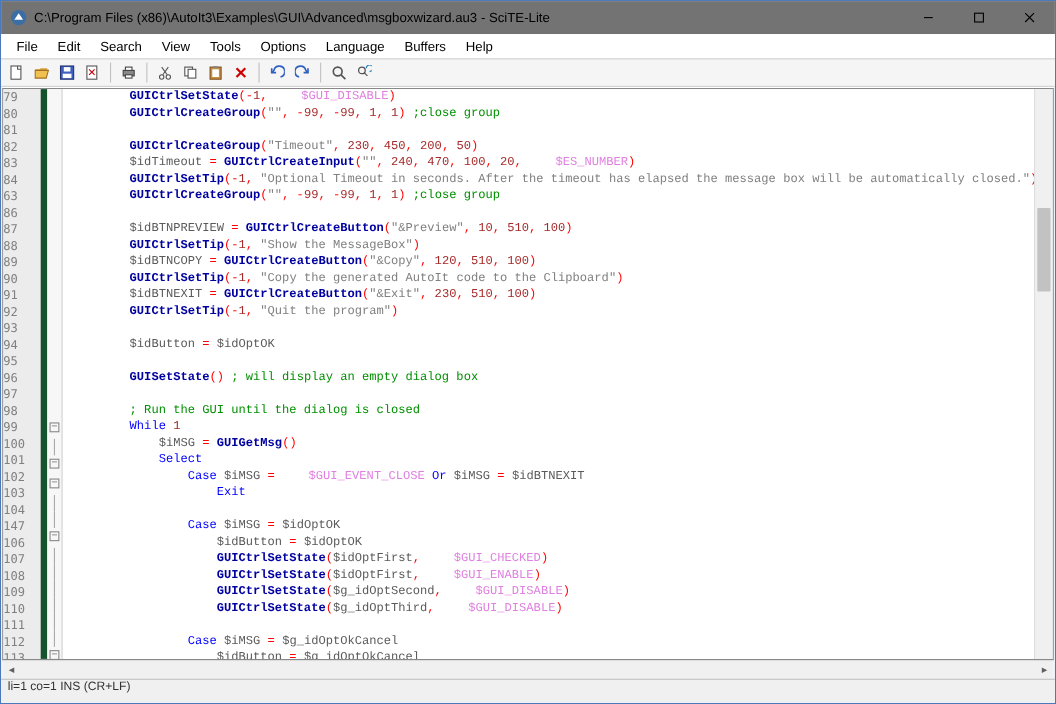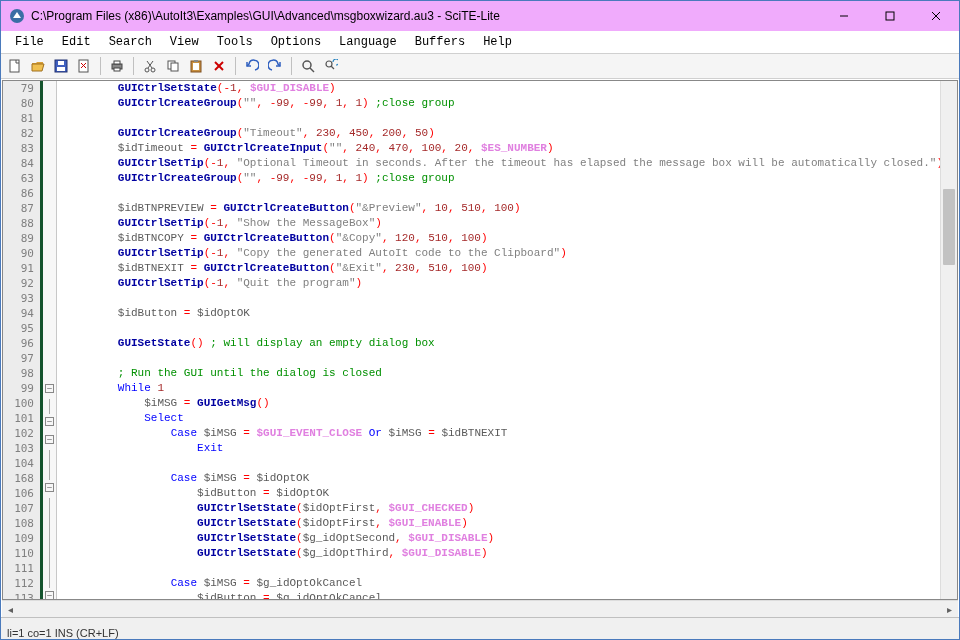--- a/index.html
+++ b/index.html
@@ -1,50 +1,50 @@
 <!DOCTYPE html>
 <html><head>
 <meta charset="utf-8">
 <style>
 * { margin: 0; padding: 0; box-sizing: border-box; }
 body { font-family: "Segoe UI", Tahoma, sans-serif; font-size: 12px; background: #fff; overflow: hidden; }
 .window { width: 960px; height: 640px; border: 1px solid #4a7abc; display: flex; flex-direction: column; background: #fff; }
-.titlebar { height: 30px; display: flex; align-items: center; padding: 0 0 0 8px; background: #f0abfc; }
+.titlebar { height: 30px; display: flex; align-items: center; padding: 0 0 0 8px; background: #737373; }
 .titlebar .app-icon { width: 16px; height: 16px; margin-right: 6px; }
 .titlebar .title { flex: 1; font-size: 12px; color: #000; }
 .win-btns { display: flex; height: 100%; }
 .win-btn { width: 46px; display: flex; align-items: center; justify-content: center; }
 .win-btn svg { width: 10px; height: 10px; }
 .menubar { height: 22px; display: flex; align-items: center; padding: 0 6px; gap: 2px; background: #fff; }
-.menubar .menu-item { padding: 2px 8px; font-size: 12px; color: #000; font-family: Liberation Mono, monospace; }
+.menubar .menu-item { padding: 2px 8px; font-size: 12px; color: #000; }
 .toolbar { height: 26px; border-top: 1px solid #d0d0d0; border-bottom: 1px solid #d0d0d0; display: flex; align-items: center; padding: 0 4px; gap: 3px; background: #f5f5f5; }
 .tool-btn { width: 20px; height: 20px; display:flex; align-items:center; justify-content:center; }
 .tool-sep { width: 1px; height: 18px; background: #c0c0c0; margin: 0 3px; }
 .editor-wrap { flex: 1; display: flex; border: 1px solid #888; margin: 1px 1px 0 1px; position: relative; overflow: hidden; }
-.gutter { width: 40px; background: #ececec; border-right: 3px solid #14532d; font-family: Consolas, monospace; font-size: 11px; color: #808080; text-align: right; padding-right: 4px; }
+.gutter { width: 40px; background: #ececec; border-right: 6px solid #14532d; font-family: Consolas, monospace; font-size: 11px; color: #808080; text-align: right; padding-right: 20px; }
 .fold { width: 14px; background: #f7f7f7; border-right: 1px solid #c8c8c8; font-family: Consolas, monospace; font-size: 11px; color: #808080; text-align: center; }
 .fold .fold-box { border: 1px solid #888; width: 9px; height: 9px; margin: 3px auto 0; line-height: 7px; font-size: 9px; cursor: pointer; }
 .fold .fold-line { width: 1px; background: #aaa; margin: 0 auto; height: 15px; }
 .code { flex: 1; font-family: Consolas, "Courier New", monospace; font-size: 11px; color: #000; overflow: hidden; white-space: pre; padding-left: 8px; background: #fff; }
 .line { height: 15px; line-height: 15px; }
 .gutter .line { padding-right: 2px; }
 .vscroll { width: 17px; background: #f0f0f0; border-left: 1px solid #ddd; position: relative; }
 .vscroll .thumb { position: absolute; left: 2px; right: 2px; top: 108px; height: 76px; background: #c2c2c2; border-radius: 1px; }
 .hscroll { height: 17px; background: #f0f0f0; border-top: 1px solid #ddd; display: flex; align-items: center; margin: 0 1px; }
 .hscroll .arrow { width: 17px; text-align: center; color: #606060; font-size: 10px; }
 .hscroll .track { flex: 1; }
-.statusbar { height: 22px; border-top: 1px solid #c0c0c0; background: #f0f0f0; display: flex; align-items: flex-end; padding: 0 6px; font-size: 11px; color: #333; }
+.statusbar { height: 22px; border-top: 1px solid #c0c0c0; background: #f0f0f0; display: flex; align-items: flex-start; padding: 0 6px; font-size: 11px; color: #333; }
 
 .fn { color: #0000a0; font-weight: bold; }
 .kw { color: #0000ff; }
 .op { color: #ff0000; }
 .num { color: #a52a2a; }
 .str { color: #808080; }
 .var { color: #5a5a5a; text-align: right; }
-.mac { color: #e080e0; font-weight: bold; }
+.mac { color: #e080e0; font-weight: normal; margin-left: 24px; }
 .cmt { color: #009000; }
 </style>
 </head>
 <body>
 
 <div class="window">
   <div class="titlebar">
     <span class="app-icon">
       <svg viewBox="0 0 16 16">
           <circle cx="8" cy="8" r="7" fill="#3b6ea5"></circle>
@@ -197,21 +197,21 @@
         <div class="line">95</div>
         <div class="line">96</div>
         <div class="line">97</div>
         <div class="line">98</div>
         <div class="line">99</div>
         <div class="line">100</div>
         <div class="line">101</div>
         <div class="line">102</div>
         <div class="line">103</div>
         <div class="line">104</div>
-        <div class="line">168</div>
+        <div class="line">147</div>
         <div class="line">106</div>
         <div class="line">107</div>
         <div class="line">108</div>
         <div class="line">109</div>
         <div class="line">110</div>
         <div class="line">111</div>
         <div class="line">112</div>
         <div class="line">113</div>
       </div>
     <div class="fold" id="fold">

